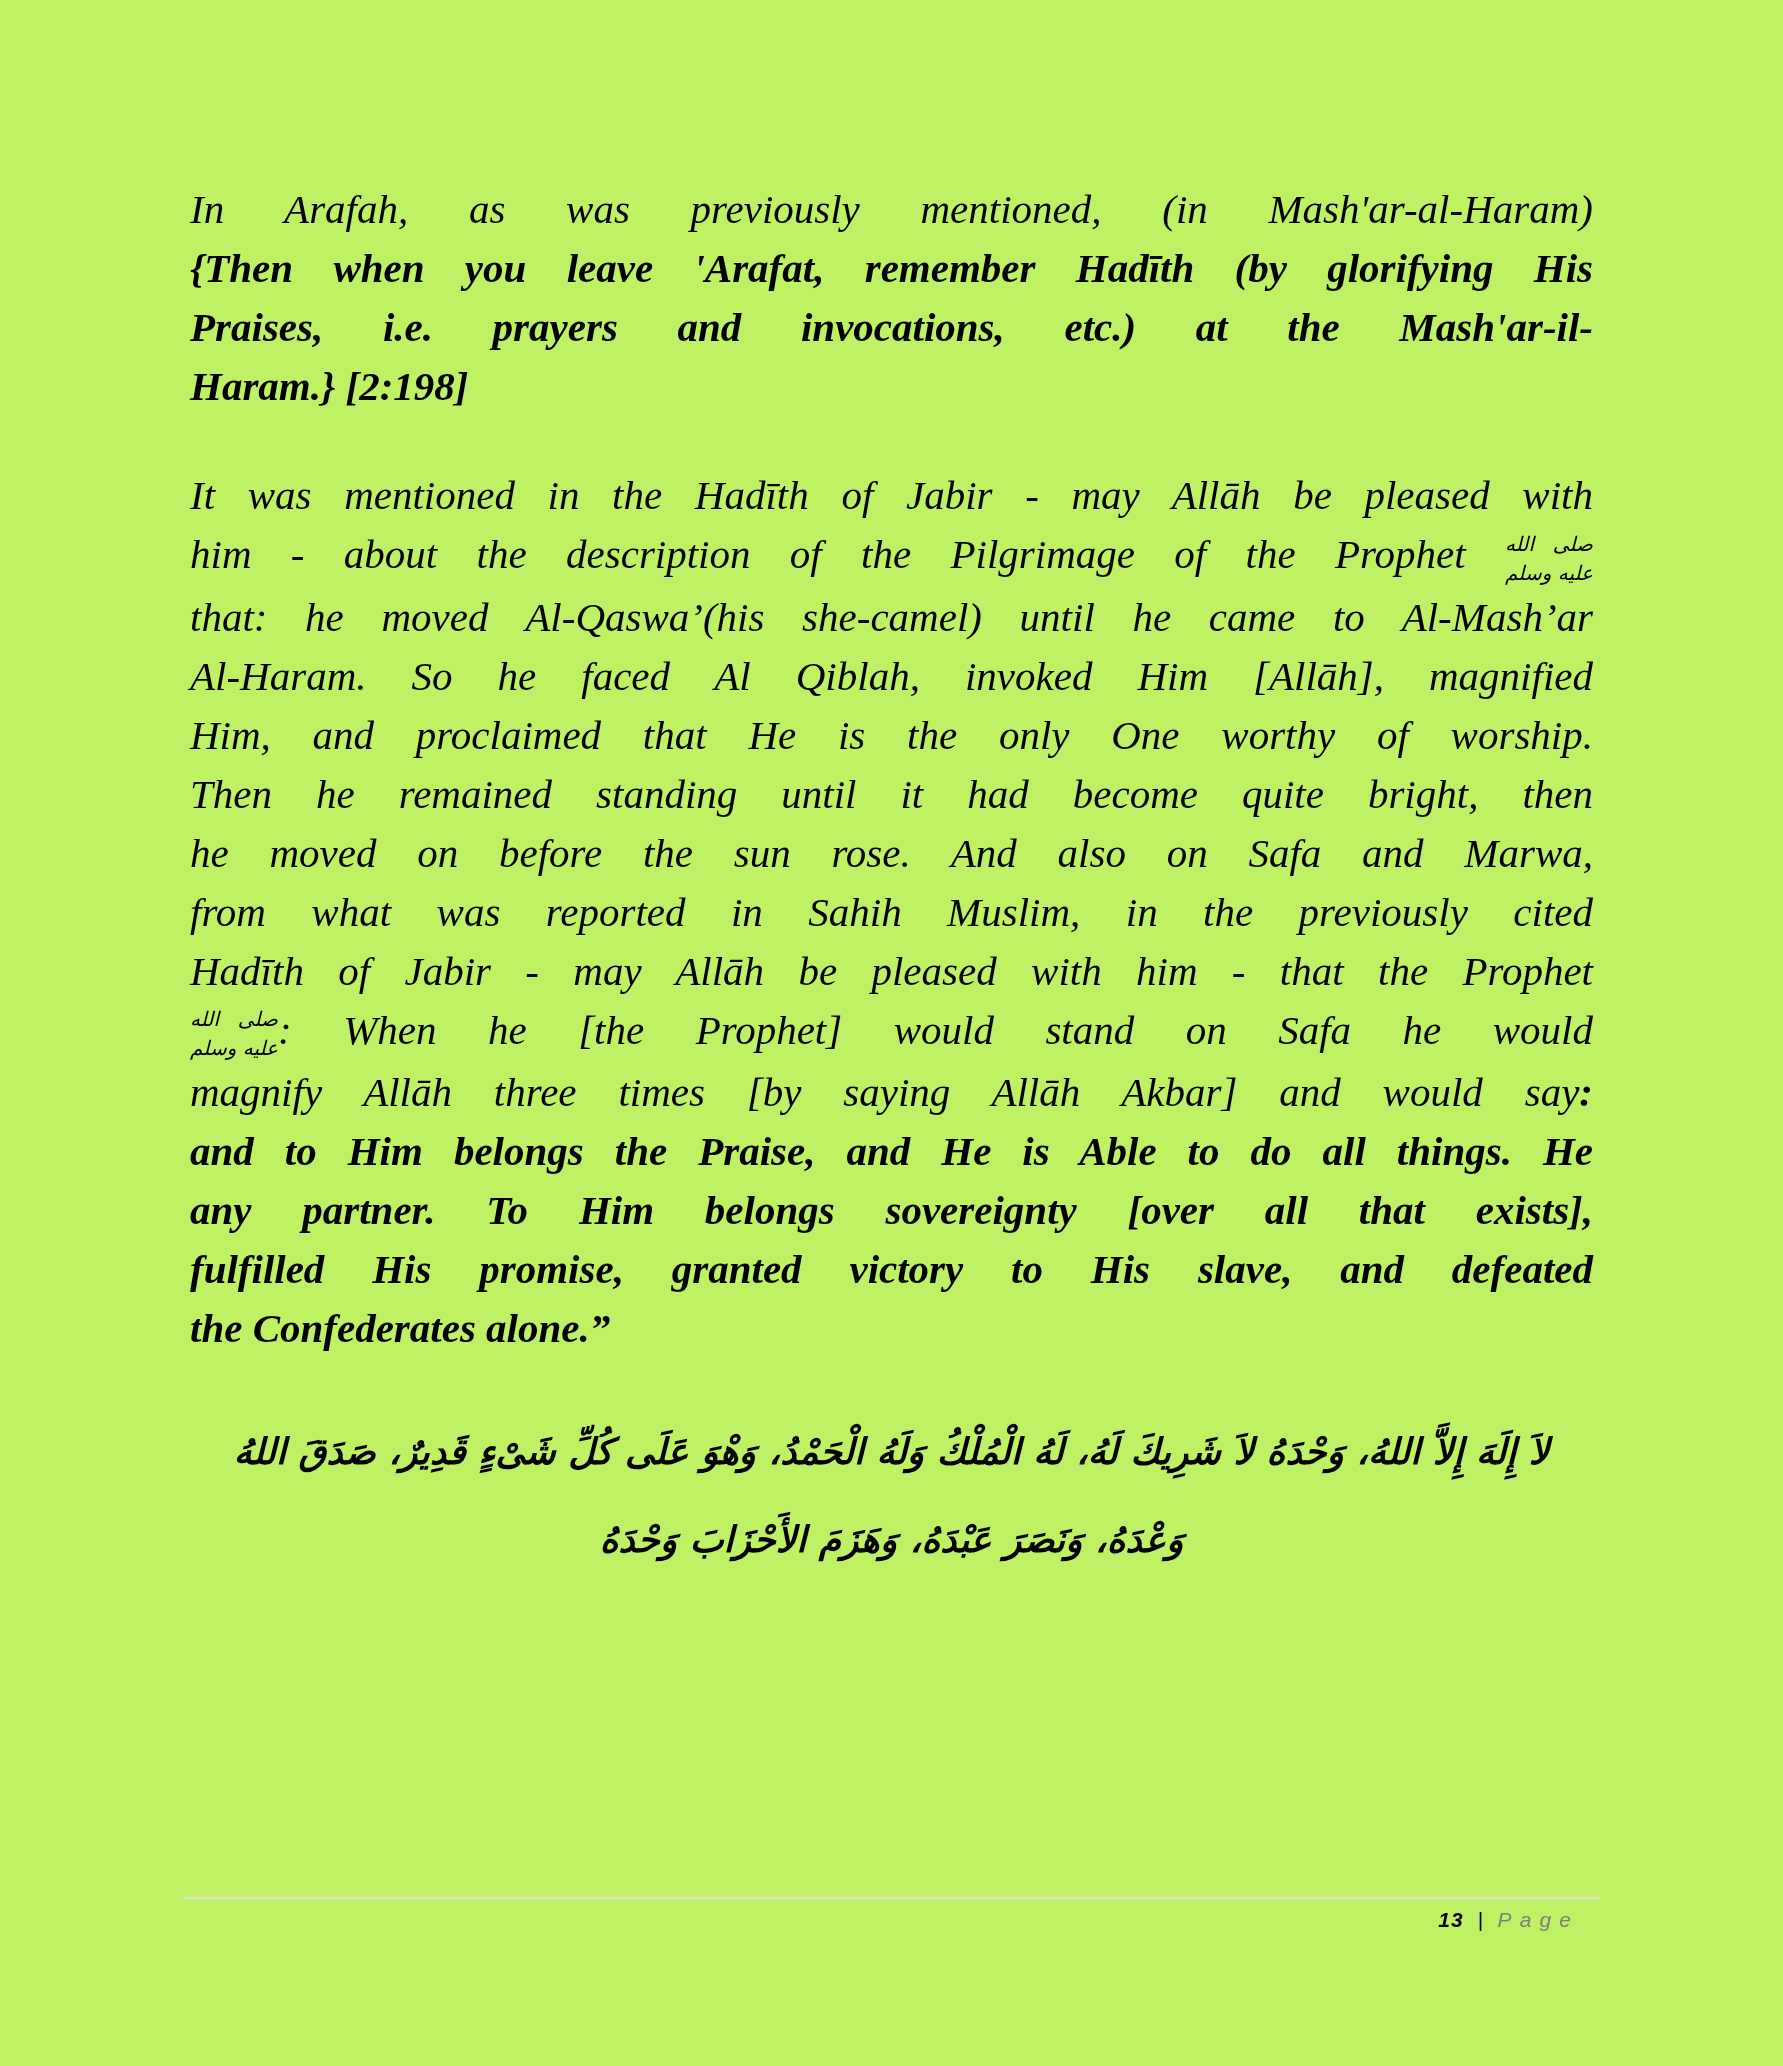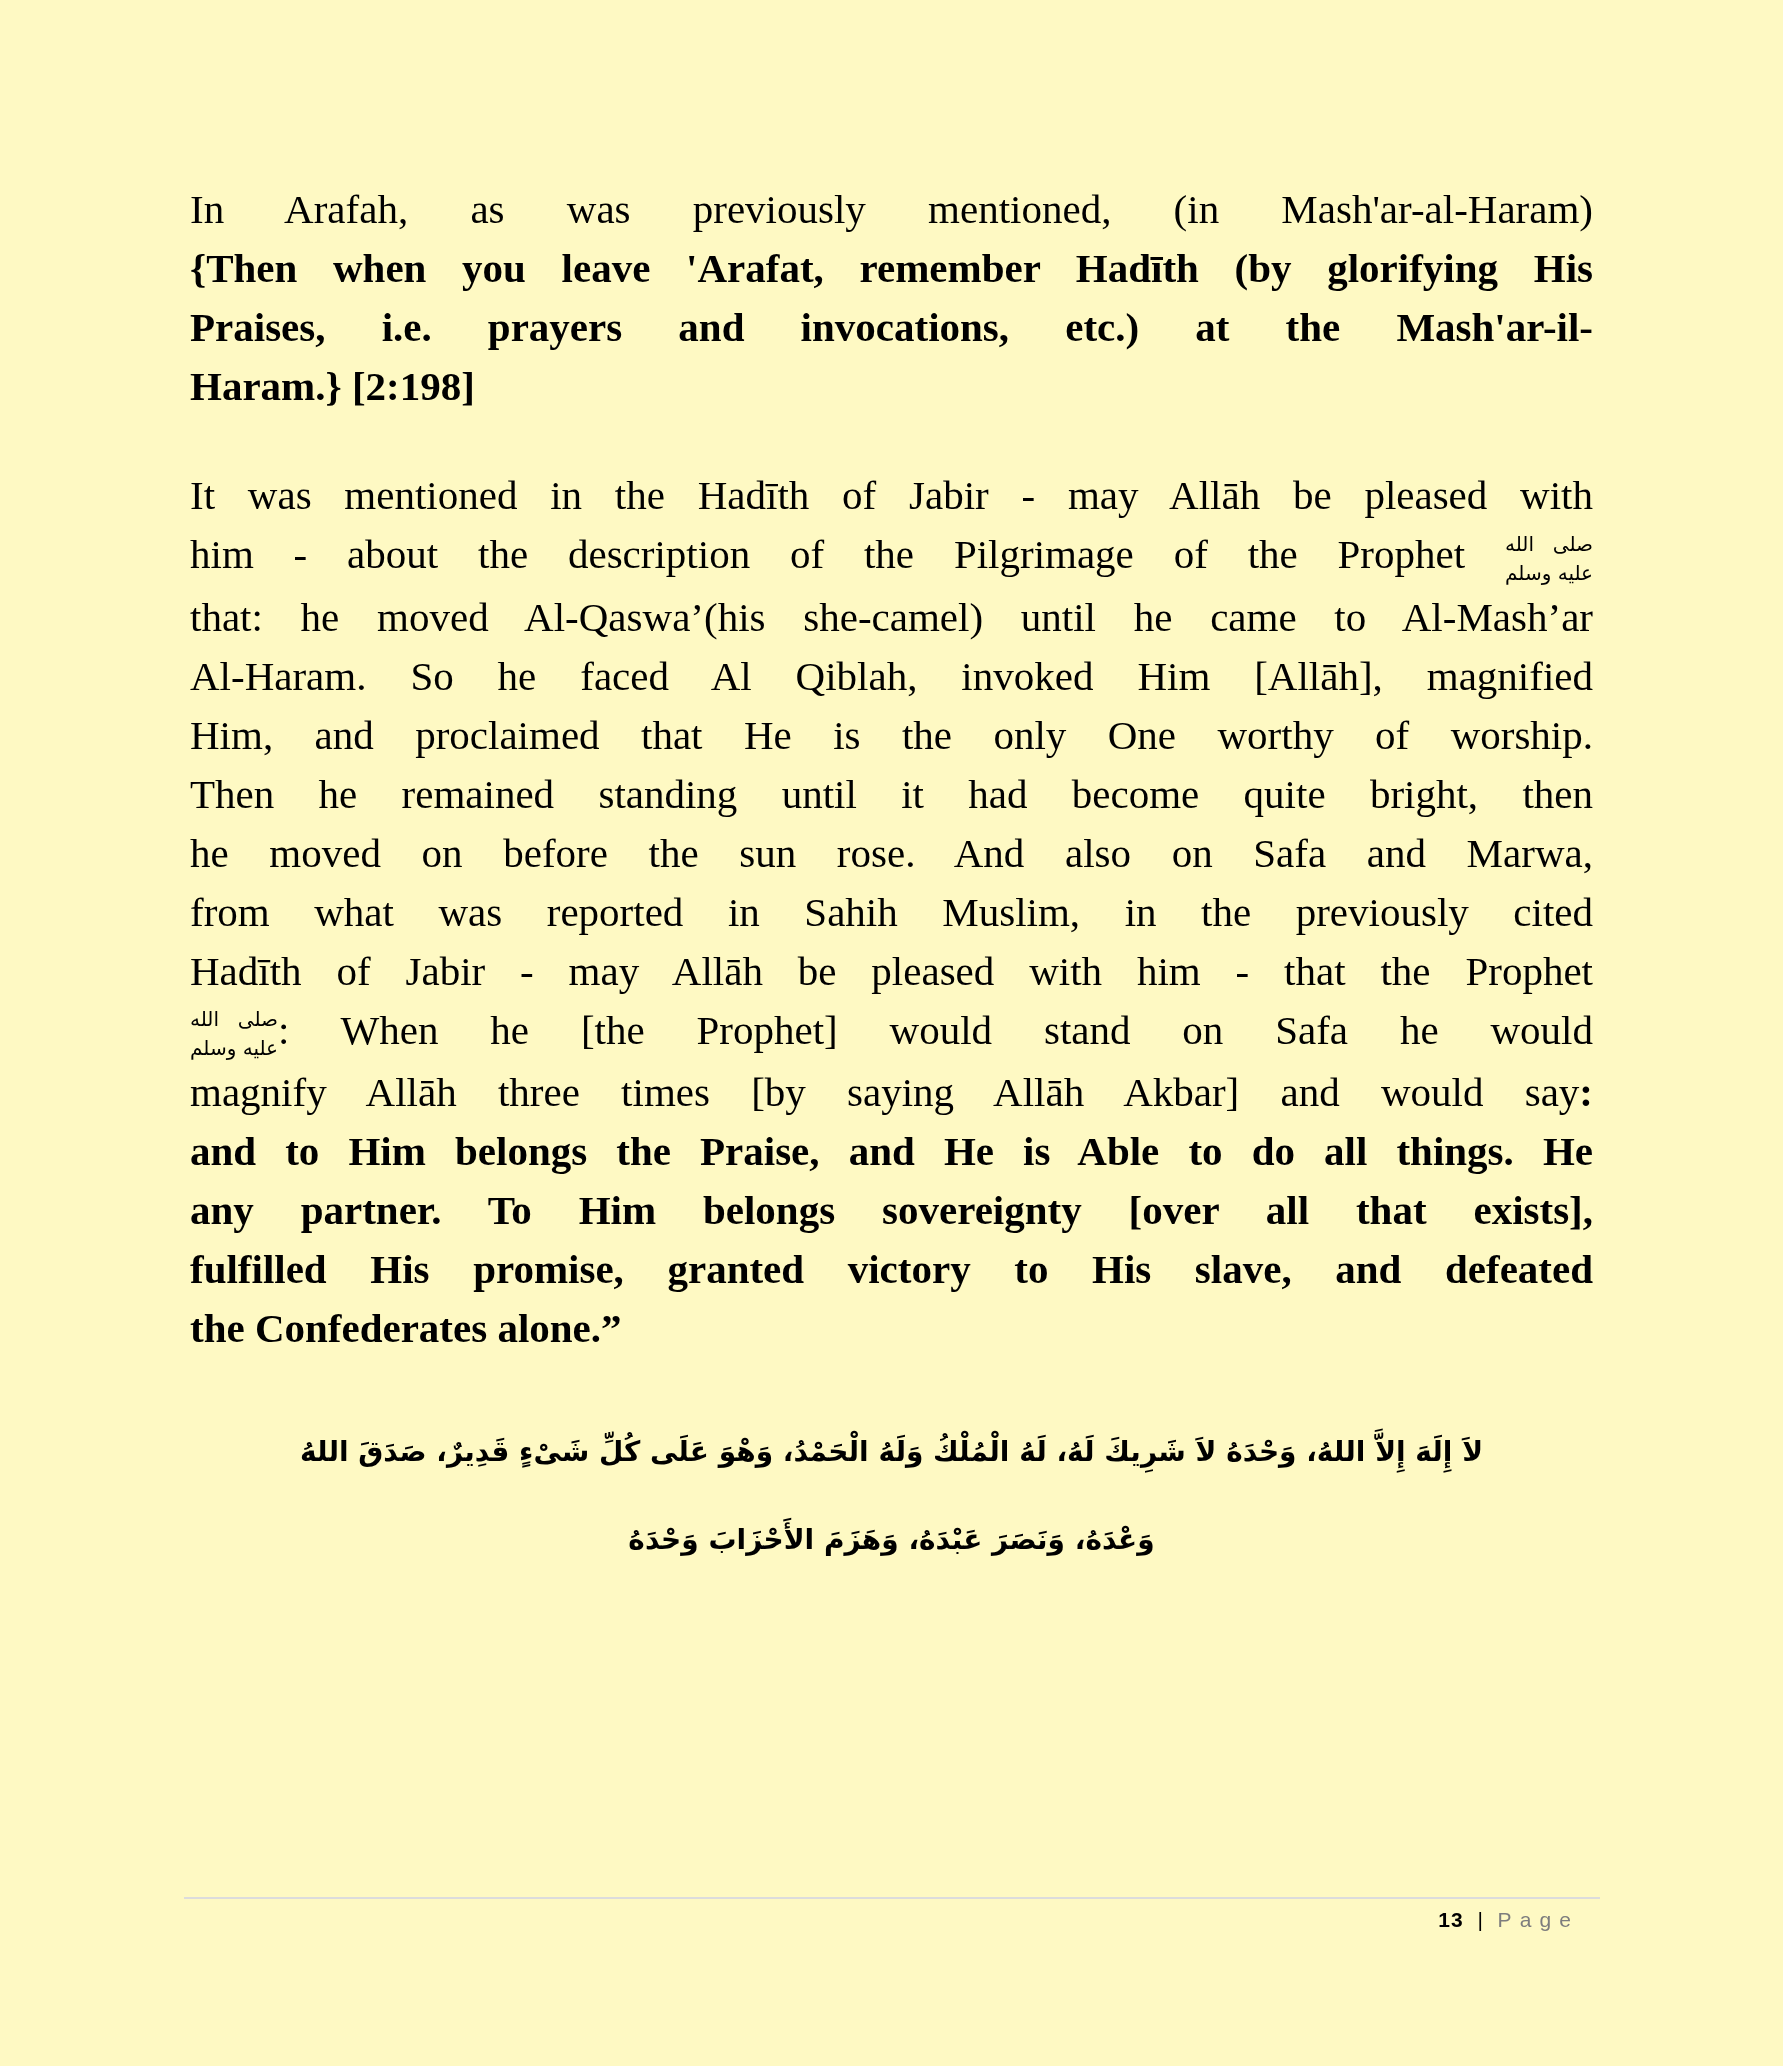--- a/index.html
+++ b/index.html
@@ -11,21 +11,22 @@
     width: 1784px;
     height: 2066px;
     position: relative;
     font-family: "Liberation Serif", serif;
     color: #000000;
     overflow: hidden;
   }
   .page {
     position: absolute;
     inset: 0;
-    background: #fef9c3;
+    background: #bef264;
+    font-style: italic;
   }
   .content {
     position: absolute;
     left: 190px;
     top: 180px;
     width: 1403px;
   }
   .para {
     margin: 0 0 50px 0;
   }
@@ -54,21 +55,21 @@
     white-space: nowrap;
   }
   .pbuh .prow {
     display: block;
   }
   .arabic {
     margin-top: 44px;
     text-align: center;
     font-family: "DejaVu Sans", sans-serif;
     font-weight: bold;
-    font-size: 28px;
+    font-size: 36px;
     line-height: 88px;
   }
   .footer-rule {
     position: absolute;
     left: 184px;
     top: 1897px;
     width: 1416px;
     height: 1.9px;
     background: #dcdcdc;
   }

